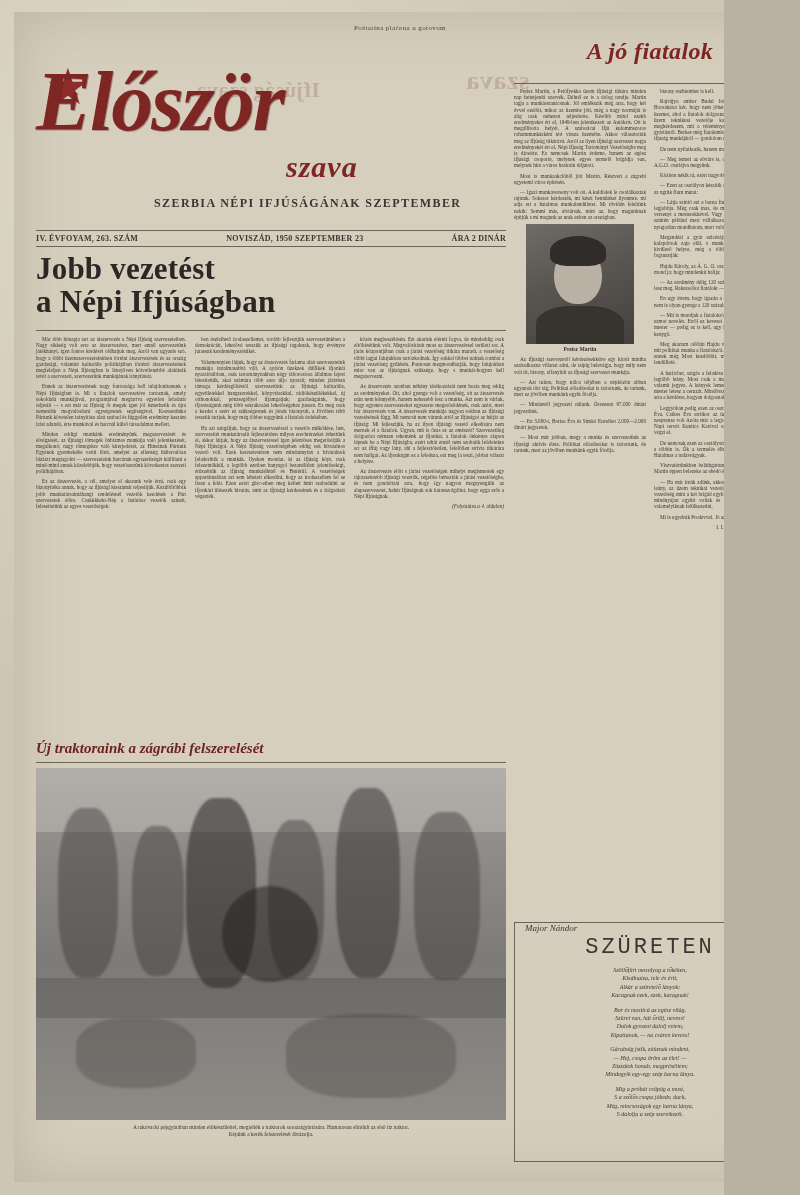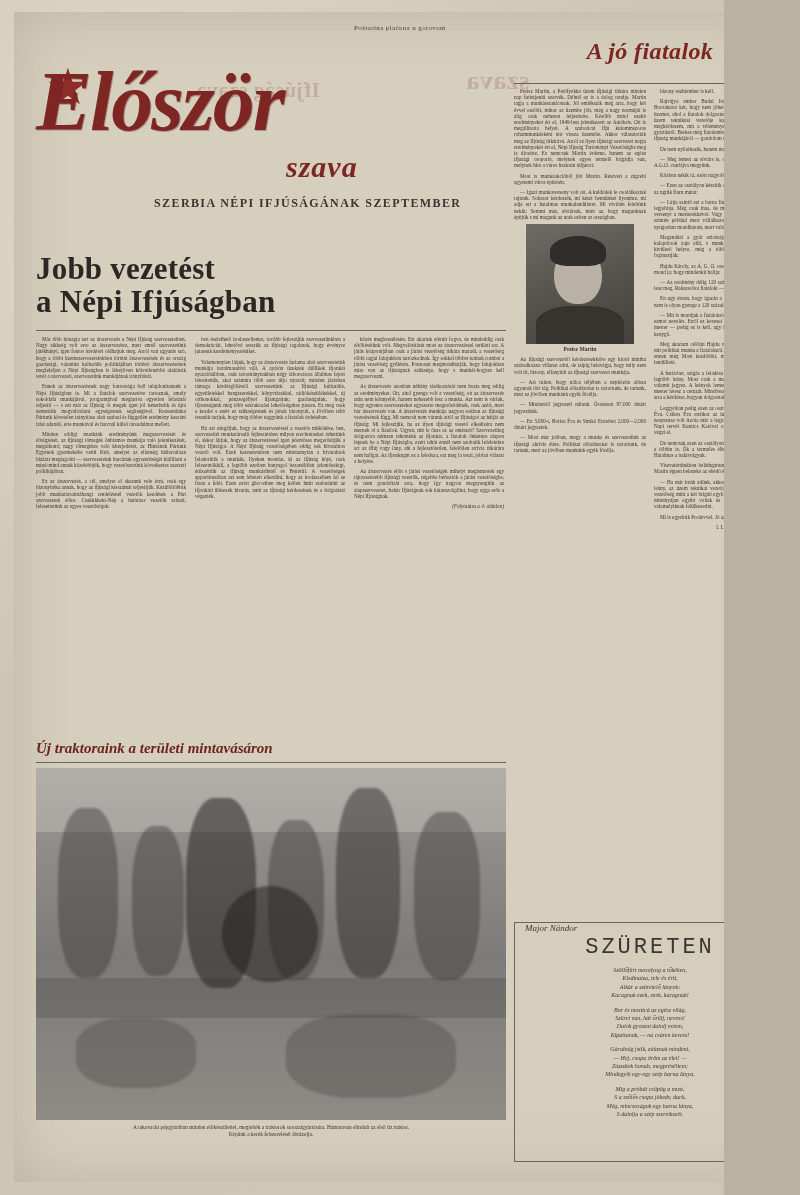--- a/index.html
+++ b/index.html
@@ -312,20 +312,25 @@
 
     <div class="masthead">
       <div class="ghost g1">Ifjúság szava</div>
       <div class="ghost g2">szava</div>
       <div class="logo-star">★</div>
       <div class="title-main">Először</div>
       <div class="title-sub">szava</div>
       <div class="title-strap">SZERBIA NÉPI IFJÚSÁGÁNAK SZEPTEMBER</div>
     </div>
 
+    <div class="issue-bar">
+      <span>IV. ÉVFOYAM, 263. SZÁM</span>
+      <span>NOVISZÁD, 1950 SZEPTEMBER 23</span>
+      <span>ÁRA 2 DINÁR</span>
+    </div>
 
     <div class="headline">
       <span class="l1">Jobb vezetést</span>
       <span class="l2">a Népi Ifjúságban</span>
     </div>
     <div class="hr-thin"></div>
 
     <div class="left-cols">
       <div class="col">
         <p>Már több hónapja tart az átszervezés a Népi Ifjúság szervezeteiben. Nagy sikkség volt erre az átszervezésre, mert ennél szervezetünk játékhányi, igen fontos kérdését oldhatjuk meg. Arról van ugyanis szó, hogy a többi üzemszervezeteinkben történt átszervezések és az ország gazdasági, valamint kulturális politikájában történő átszervezésének megfeleljen a Népi Ifjúságban is létrejöven kötvetlenebbé alakítsák tevét a szervezeti, szervezetünk munkájának irányítását.</p>
@@ -339,21 +344,21 @@
         <p>Ha azt utngáljuk, hogy az átszervezéssel a vezetős működése, ben, szervezetiét munkatársaiit fejlesztésben milyen erechrérzeket érhettünk el, akkor látjuk, hogy az átszervezéssel igen jelentőses megerősítjük a Népi Ifjúságot. A Népi Ifjúság vezetőségében eddig sok hivatalnos vezető volt. Ezek keresztestéren nem mindannyian a hivatalnok feladeríttik a munkák. Ilyeken mondat, ki az ifjúság köpt, csak felezetnökkül, a legtöbb ezetben hanyagol bezanélítlett jelentősektgt, érűszéttük az ifjúság munkáslhttél és Bsttérül. A vezetőségek appartátusában azt sem lehetett elkerülni, hogy az írodaszellem fel se fisan a felét. Ezen ezért gürc-eiben meg kellett hmit szabadulni az ifjonkári ülésezék hivatás, amit az ifjúsági kérdeseinek és a dolgatását végezték.</p>
       </div>
       <div class="col">
         <p>kőzés megbeszélésén. Ezt akartuk elérnit fogva, de mindeddig csak eltöltésétünk volt. Megvalósítását most az átszervezéssel területi sor. A járás központjában csak a járási vezetőség titkára maradt, a vezetőség többi tagjai falujukban tartózkodnak. Így sokkal többet tudnak combat a járási vezetőség gyűlésén. Pontosan megmondhatják, hogy falujokban mire van az ifjúságnak szüksége, hogy s munkát-hogyan kell megszervezni.</p>
         <p>As átszervezés azonban néhány tárékozzását nem hozta meg eddig az eredményeket. Ott, ahol gyenge volt a vezetőség, ott az átszervezés után nem könnyebb, hanem nehezebb lesz a munka. Azt nem is várluk, hogy egyenes szervezeteket egyszerre megerősödének, csak azért, mert bár átszervezés van. A átszervezés munkája nagyon sokban az ifjúsági vezetésének függ. Mi nemcsit nem várunk attól az Ifjúságot az hátját az ifjúság: Mi fejlesztjük, ha az ifyen ifjúsági vezető elkedtsára nem mernek el a fiatalok. Ugyan, mit is őzas ez az emészét? Szervezetileg dolgozóra némzen tehetnénk az ifjonkat, a fiatalok önkéntes alapon lépnek be a Népi Ifjúságba, ezért tehát ennél nem szobatik feleletekre sct az iffúj vagy lány, ahl a fejlesztőtetlen, felelőtlen strívia titkárára nem hallgat. Az ifjonkngnt ez a feledsza, ezt meg la teszi, jobbat választ a helyére.</p>
         <p>Az átszervezés előtt s járási vezetőségek mihelyt megismertek egy tájrzasetetebb ifjúsági vezetők, régebbe behoztók a járási vezetőségbe, és nem gondoltzát arra, hogy így nagyon megzyengítik az alapszervezetet, hahár Ifjúságnak sok kárasszolgáltut, hogy egga erős a Népi Ifjúságnak.</p>
         <p class="cont">(Folytatása a 4. oldalon)</p>
       </div>
     </div>
 
-    <div class="tract-head">Új traktoraink a területi mintavásáron</div>
+    <div class="tract-head">Új traktoraink a zágrábi felszerelését</div>
     <div class="tract-rule"></div>
 
     <div class="photo">
       <div class="strip" style="top:0;height:64px;background:rgba(225,222,214,0.30);"></div>
       <div class="strip" style="top:210px;height:40px;background:rgba(60,58,56,0.25);"></div>
       <div class="blob" style="left:22px;top:40px;width:60px;height:170px;"></div>
       <div class="blob" style="left:96px;top:58px;width:52px;height:150px;"></div>
       <div class="blob" style="left:150px;top:30px;width:70px;height:190px;background:rgba(40,38,36,0.55);"></div>
       <div class="blob" style="left:232px;top:52px;width:56px;height:160px;"></div>
       <div class="blob" style="left:300px;top:20px;width:64px;height:190px;background:rgba(45,43,41,0.5);"></div>

